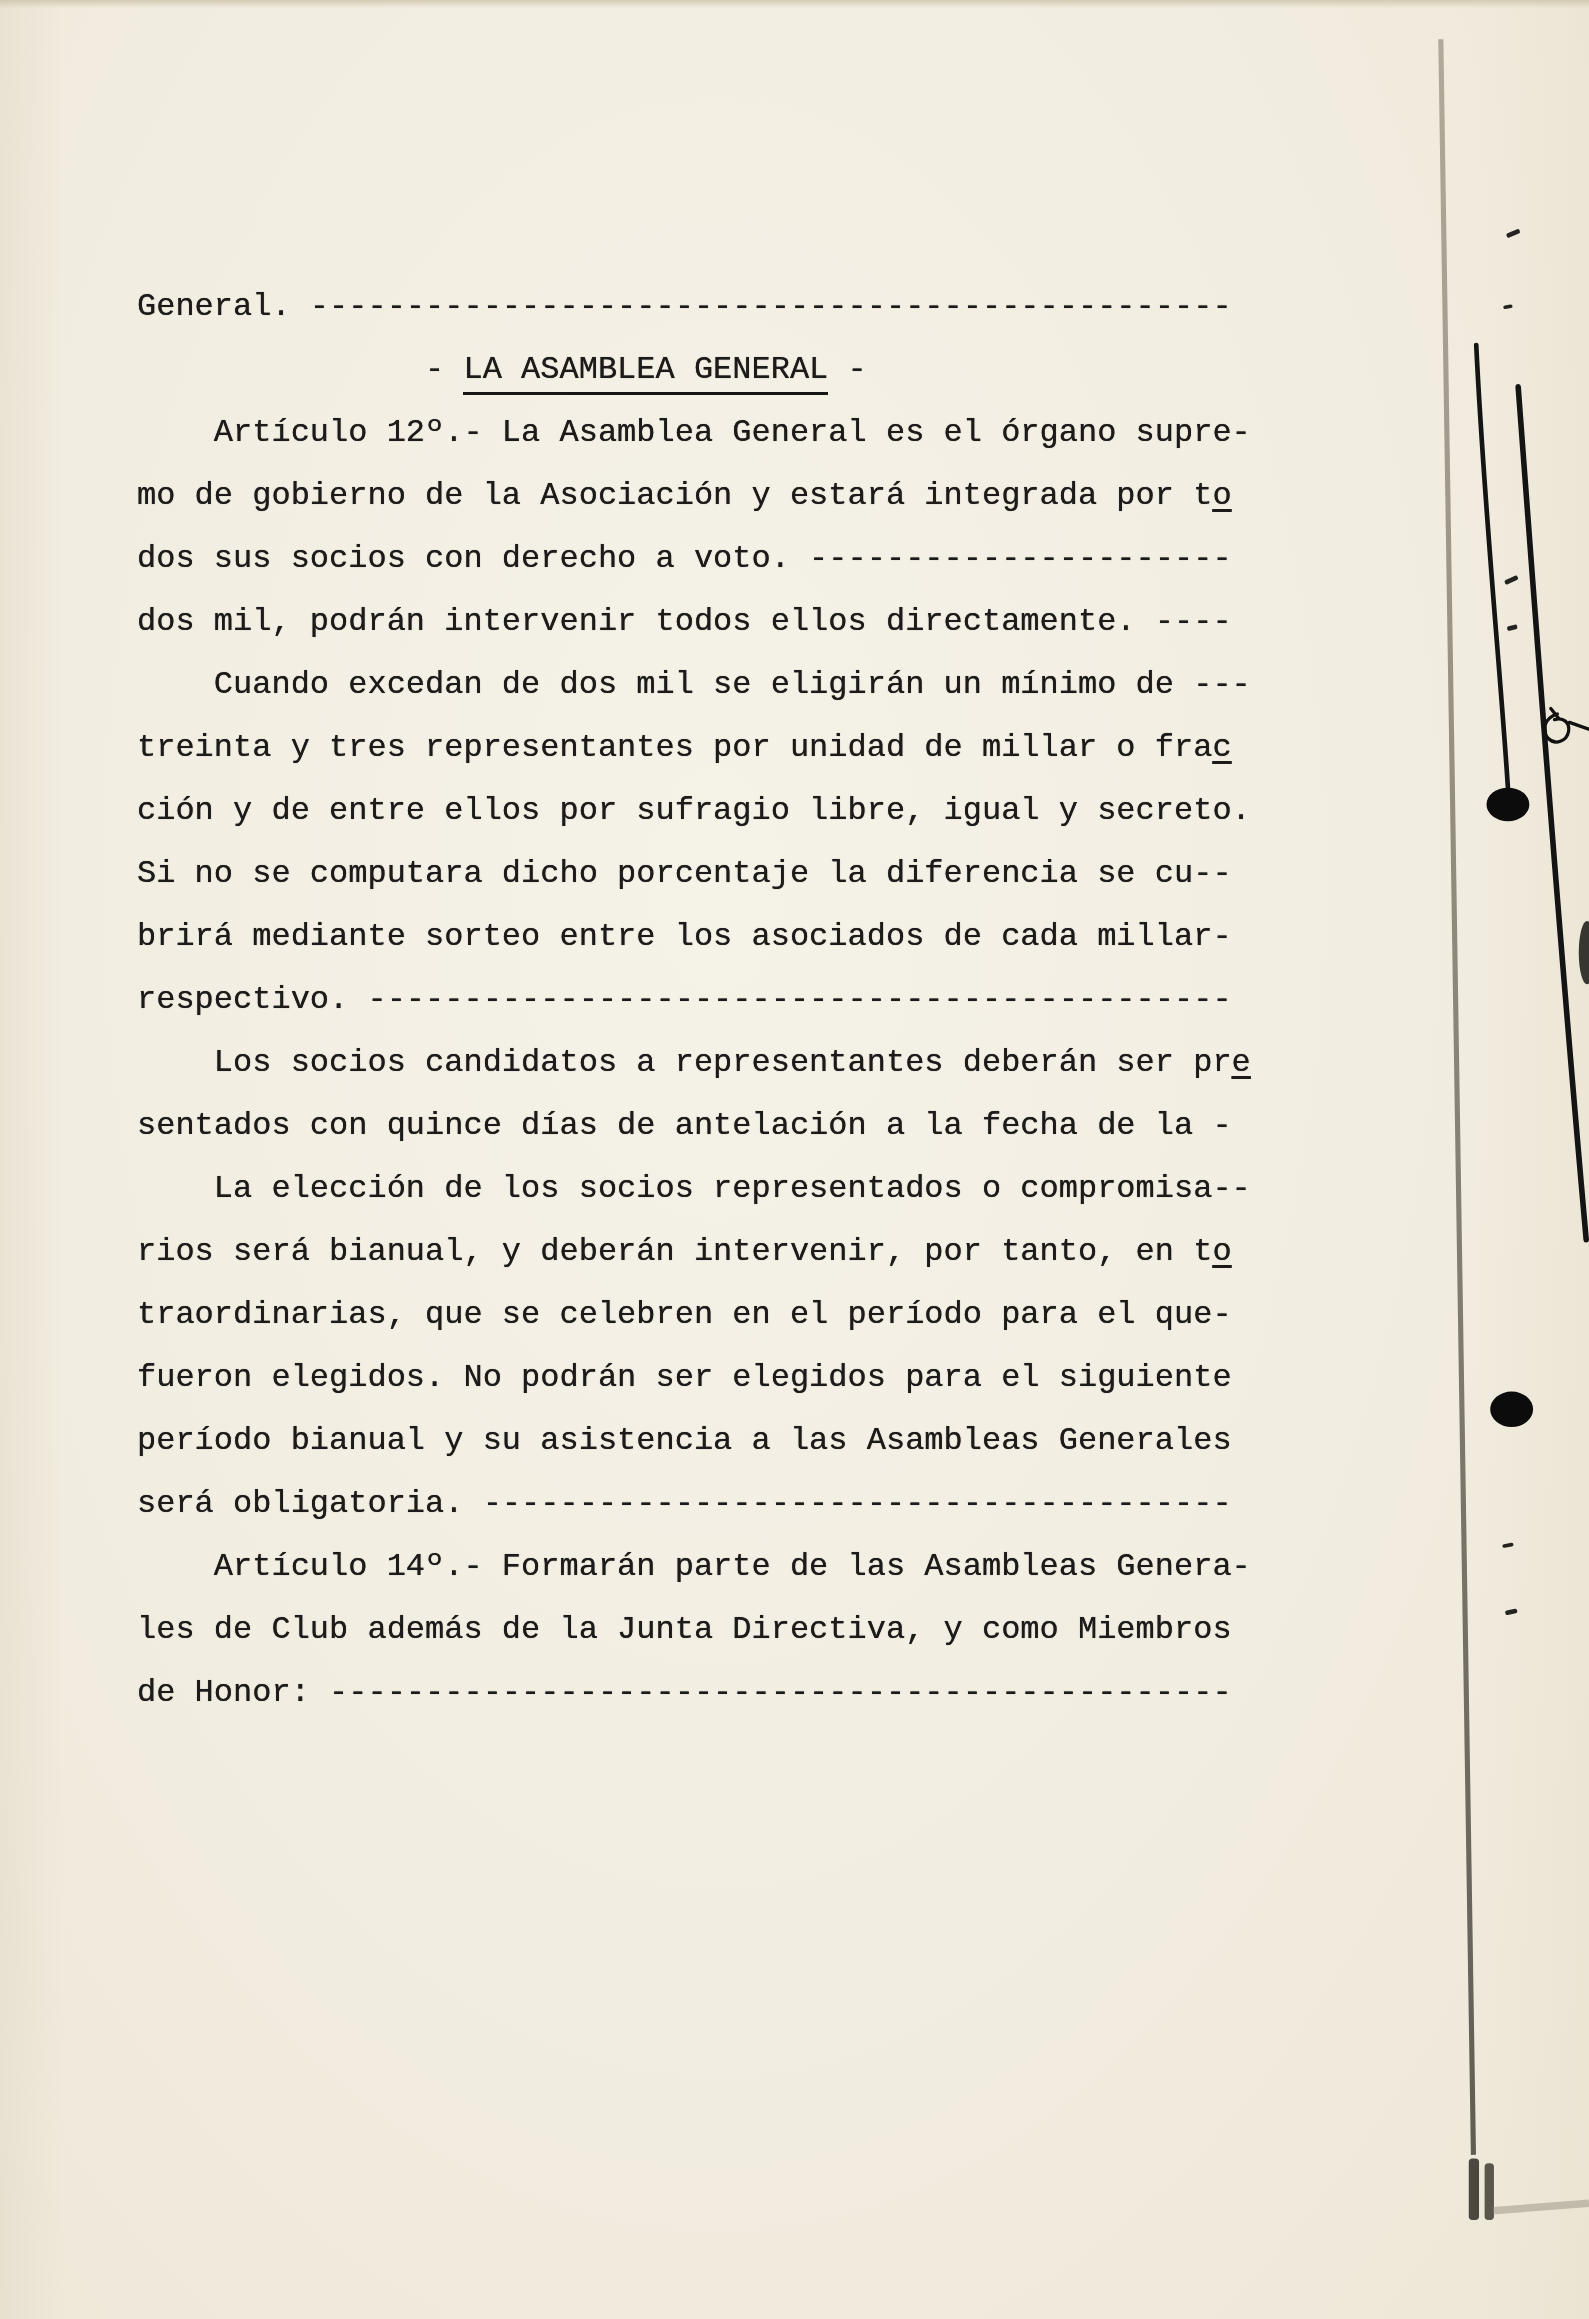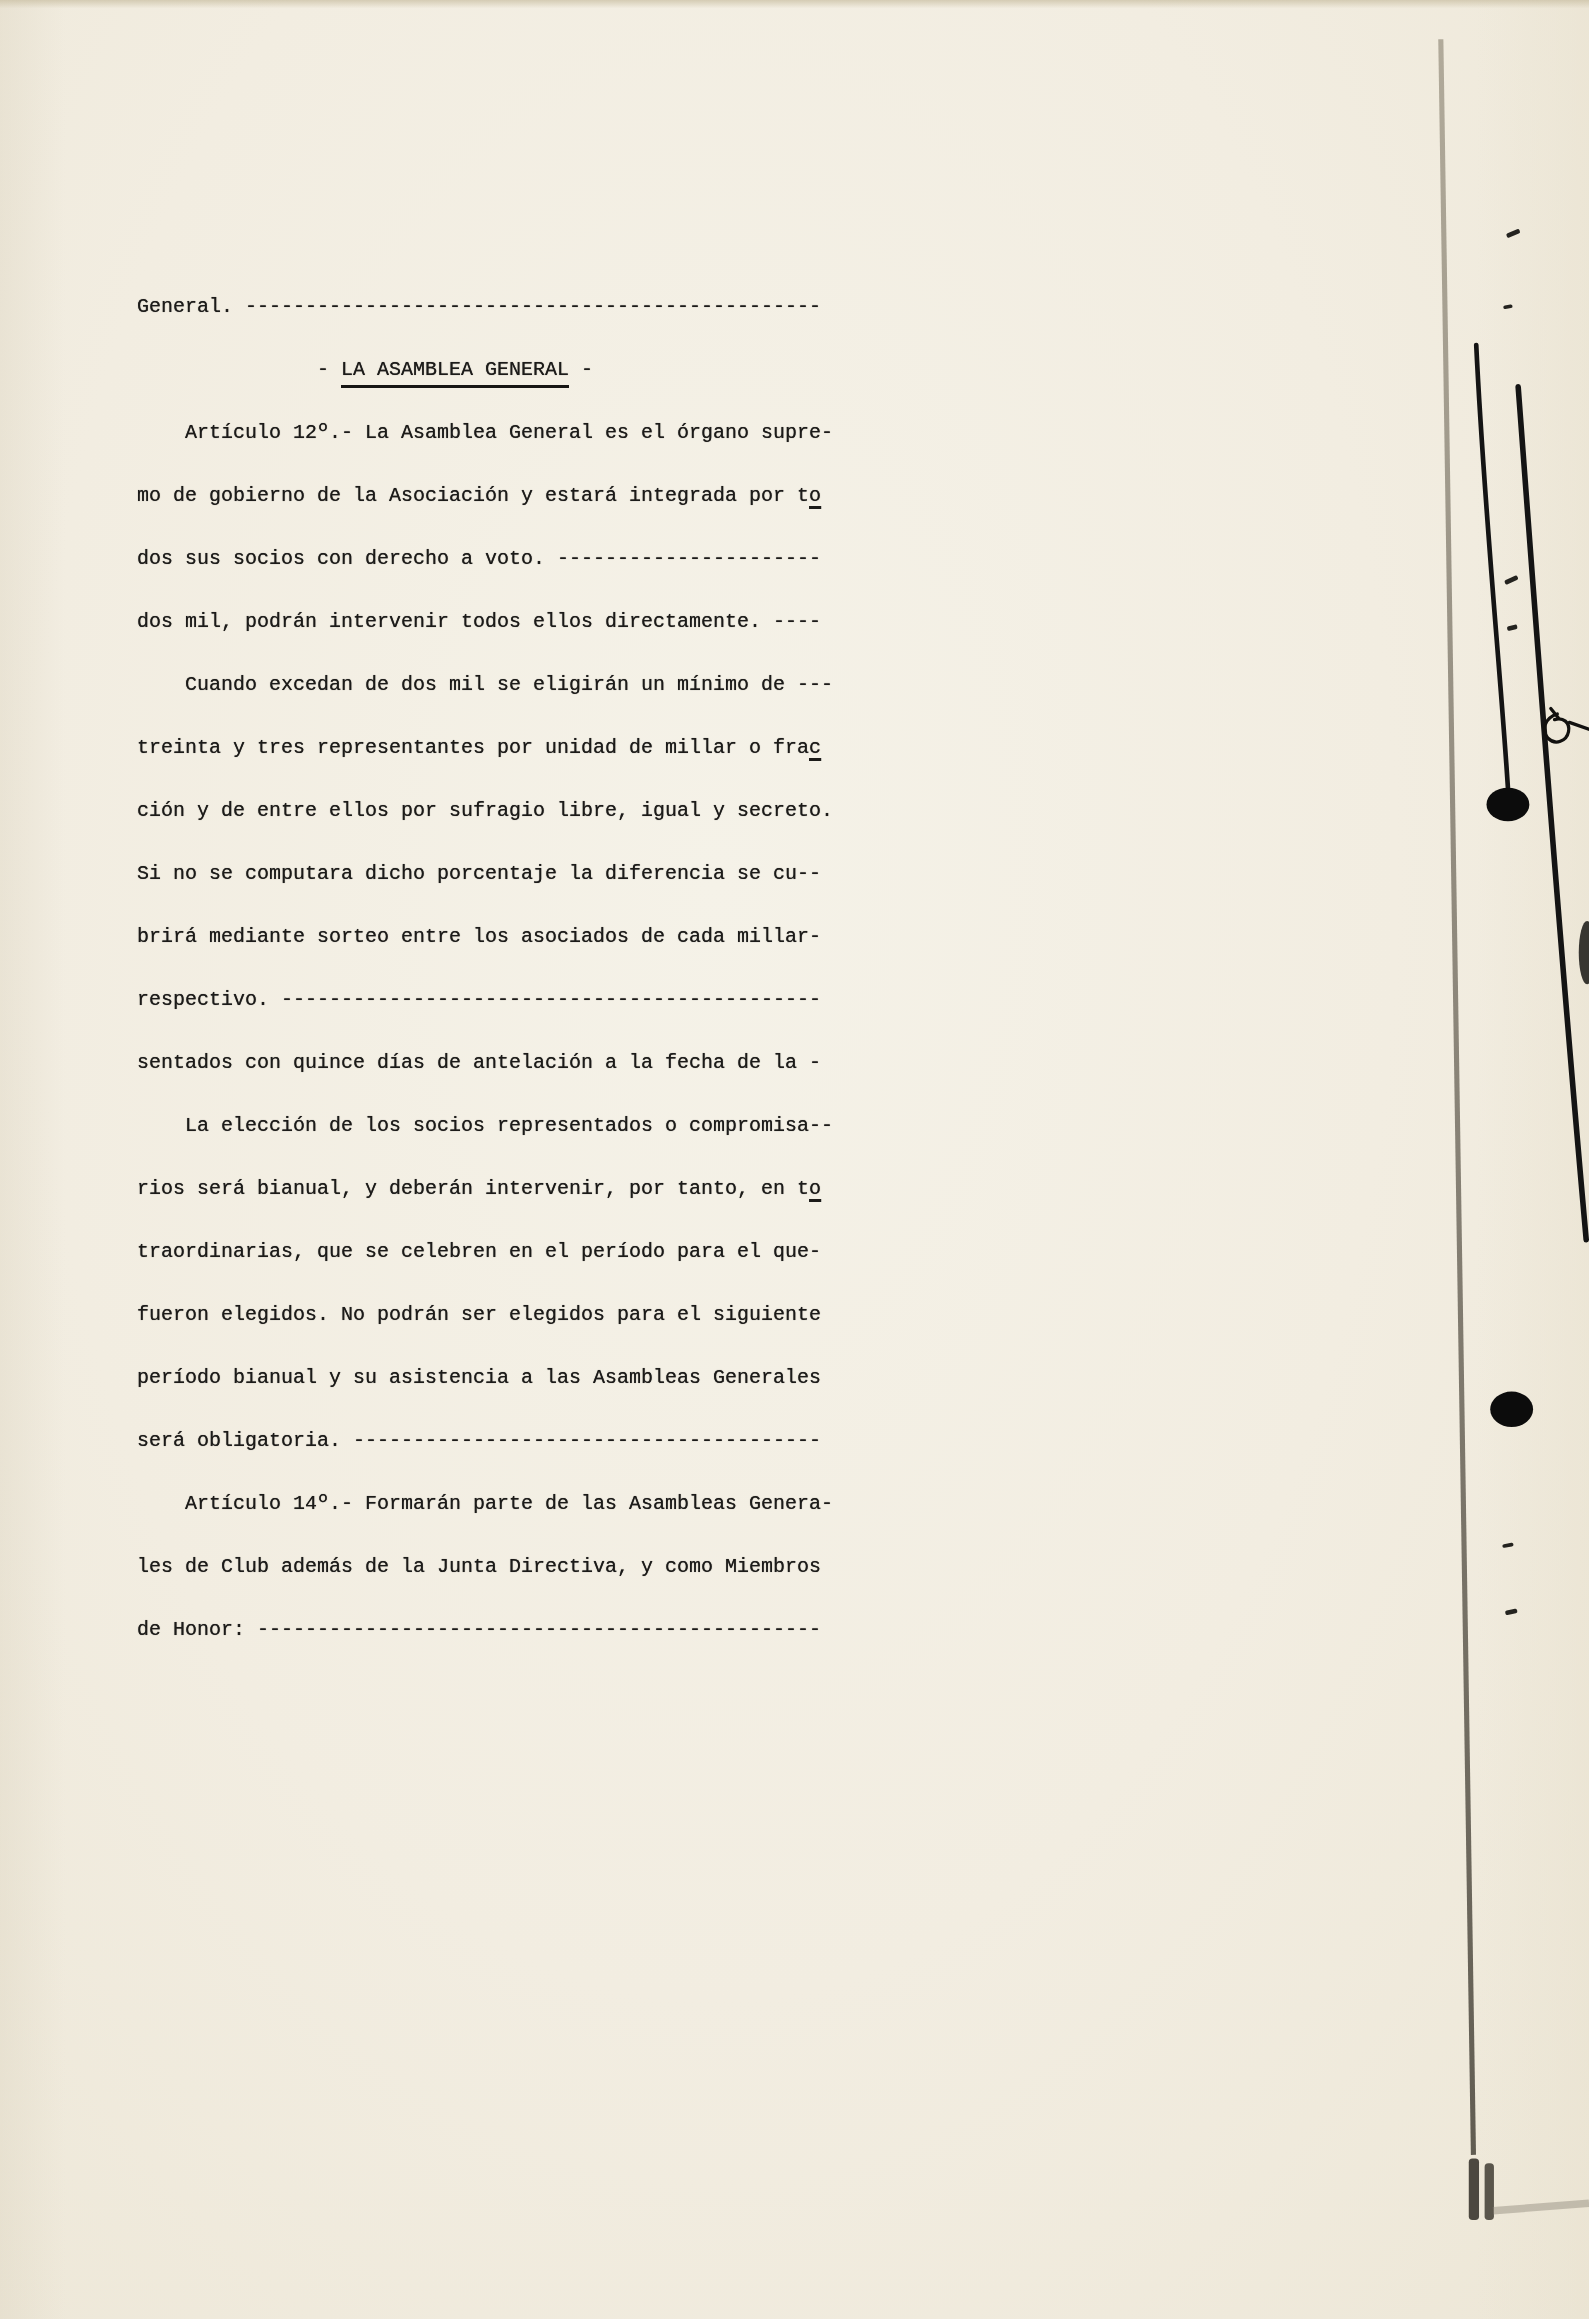--- a/index.html
+++ b/index.html
@@ -11,21 +11,21 @@
   .page{
     position:relative;width:1589px;height:2319px;overflow:hidden;
     background:
       linear-gradient(180deg, rgba(205,195,168,.8) 0px, rgba(205,195,168,0) 8.4px),
       linear-gradient(90deg, rgba(218,210,190,.35) 0px, rgba(242,238,227,0) 65px),
       linear-gradient(270deg, rgba(233,226,208,.55) 0px, rgba(233,226,208,0) 112px),
       radial-gradient(ellipse at 45% 38%, #f5f2e8 0%, #f2edE1 55%, #ede7d7 100%);
   }
   .text-block{position:absolute;left:137px;top:275px;}
   .line{
-    font-size:20px;line-height:63px;white-space:pre;
+    font-size:32px;line-height:63px;white-space:pre;
     color:#1c1b19;
     text-shadow:0 0 0.7px rgba(28,27,25,.9);
   }
   .u-heavy{border-bottom:3.7px solid #171614;padding-bottom:3.7px;margin-top:27px;}
   .ul{text-decoration:underline;text-decoration-thickness:2.8px;text-underline-offset:4.7px;}
   .artifacts{position:absolute;left:0;top:0;pointer-events:none;}
 </style>
 </head>
 <body>
 
@@ -37,20 +37,21 @@
       <div class="line">    Artículo 12º.- La Asamblea General es el órgano supre-</div>
       <div class="line"><span>mo de gobierno de la Asociación y estará integrada por t</span><span class="ul">o</span></div>
       <div class="line">dos sus socios con derecho a voto. ----------------------</div>
       <div class="line">dos mil, podrán intervenir todos ellos directamente. ----</div>
       <div class="line">    Cuando excedan de dos mil se eligirán un mínimo de ---</div>
       <div class="line"><span>treinta y tres representantes por unidad de millar o fra</span><span class="ul">c</span></div>
       <div class="line">ción y de entre ellos por sufragio libre, igual y secreto.</div>
       <div class="line">Si no se computara dicho porcentaje la diferencia se cu--</div>
       <div class="line">brirá mediante sorteo entre los asociados de cada millar-</div>
       <div class="line">respectivo. ---------------------------------------------</div>
+      <div class="line"><span>    Los socios candidatos a representantes deberán ser pr</span><span class="ul">e</span></div>
       <div class="line">sentados con quince días de antelación a la fecha de la -</div>
       <div class="line">    La elección de los socios representados o compromisa--</div>
       <div class="line"><span>rios será bianual, y deberán intervenir, por tanto, en t</span><span class="ul">o</span></div>
       <div class="line">traordinarias, que se celebren en el período para el que-</div>
       <div class="line">fueron elegidos. No podrán ser elegidos para el siguiente</div>
       <div class="line">período bianual y su asistencia a las Asambleas Generales</div>
       <div class="line">será obligatoria. ---------------------------------------</div>
       <div class="line">    Artículo 14º.- Formarán parte de las Asambleas Genera-</div>
       <div class="line">les de Club además de la Junta Directiva, y como Miembros</div>
       <div class="line">de Honor: -----------------------------------------------</div>

